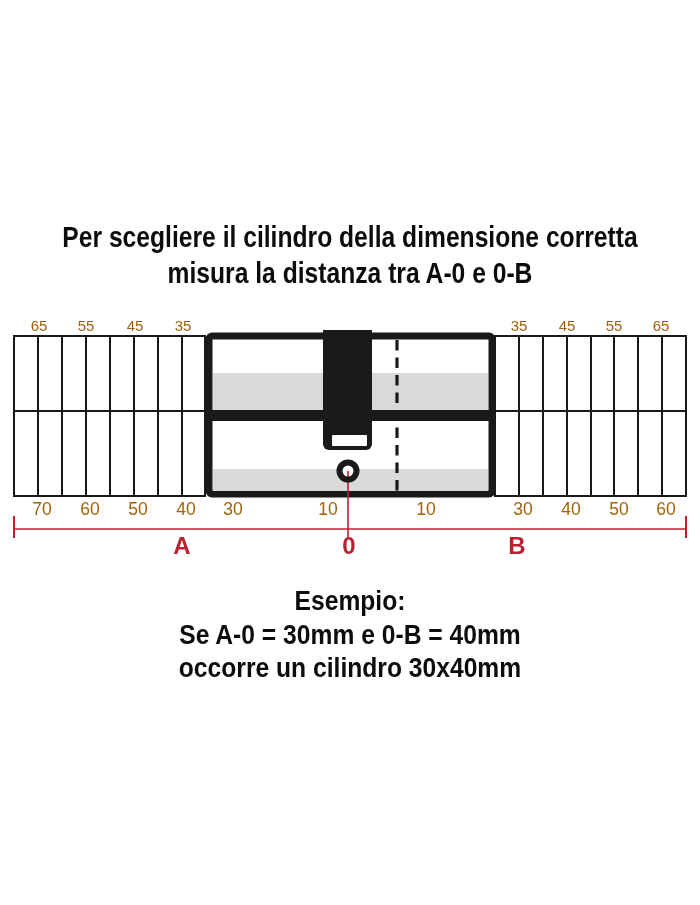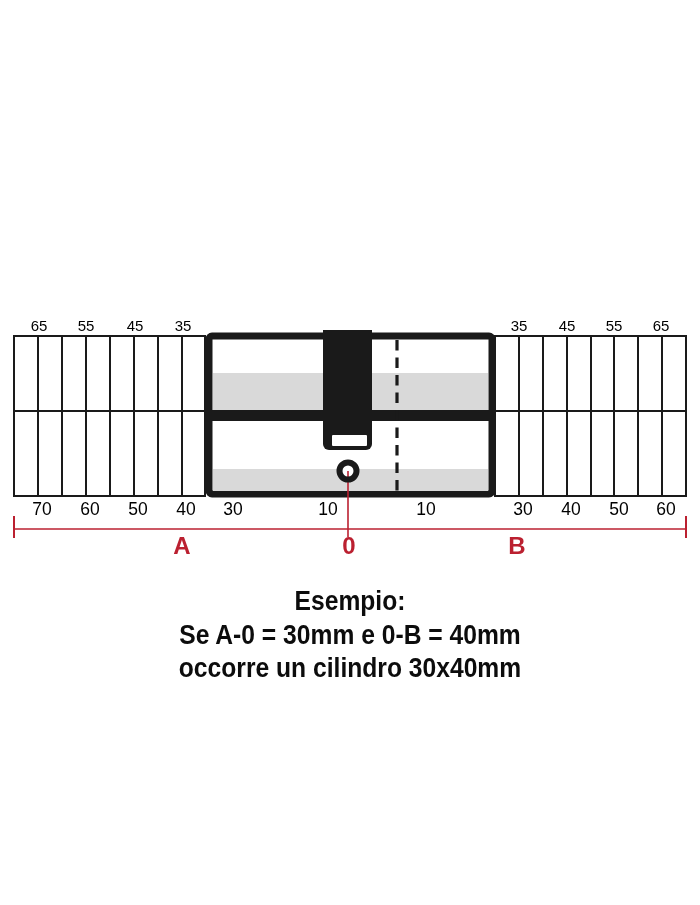--- a/index.html
+++ b/index.html
@@ -18,34 +18,38 @@
   }
   .title .line{display:block;transform:scaleX(0.85);}
   .example{
     position:absolute;top:584px;left:0;width:700px;
     text-align:center;font-weight:bold;font-size:28px;line-height:33.5px;
     color:#0c0c0c;white-space:nowrap;
   }
   .example .line{display:block;transform:scaleX(0.88);}
   .num{
     position:absolute;transform:translateX(-50%);
-    color:#000000;white-space:nowrap;
+    color:#a16207;white-space:nowrap;
   }
   .num-top{top:317px;font-size:15px;}
   .num-bot{top:499px;font-size:17.5px;margin-left:28px;}
   .mark{
     position:absolute;top:532px;transform:translateX(-50%);
     font-weight:bold;font-size:24px;color:#bb2030;
   }
 </style>
 </head>
 <body>
 
 <div id="canvas">
 
+  <div class="title">
+    <span class="line">Per scegliere il cilindro della dimensione corretta</span>
+    <span class="line">misura la distanza tra A-0 e 0-B</span>
+  </div>
 
   <svg id="diagram-svg" width="700" height="905" viewBox="0 0 700 905">
 
     <g stroke="#1a1a1a" stroke-width="2" fill="none">
       <rect x="14" y="336" width="191" height="160"></rect>
       <line x1="38" y1="336" x2="38" y2="496"></line>
       <line x1="62" y1="336" x2="62" y2="496"></line>
       <line x1="86" y1="336" x2="86" y2="496"></line>
       <line x1="110" y1="336" x2="110" y2="496"></line>
       <line x1="134" y1="336" x2="134" y2="496"></line>

